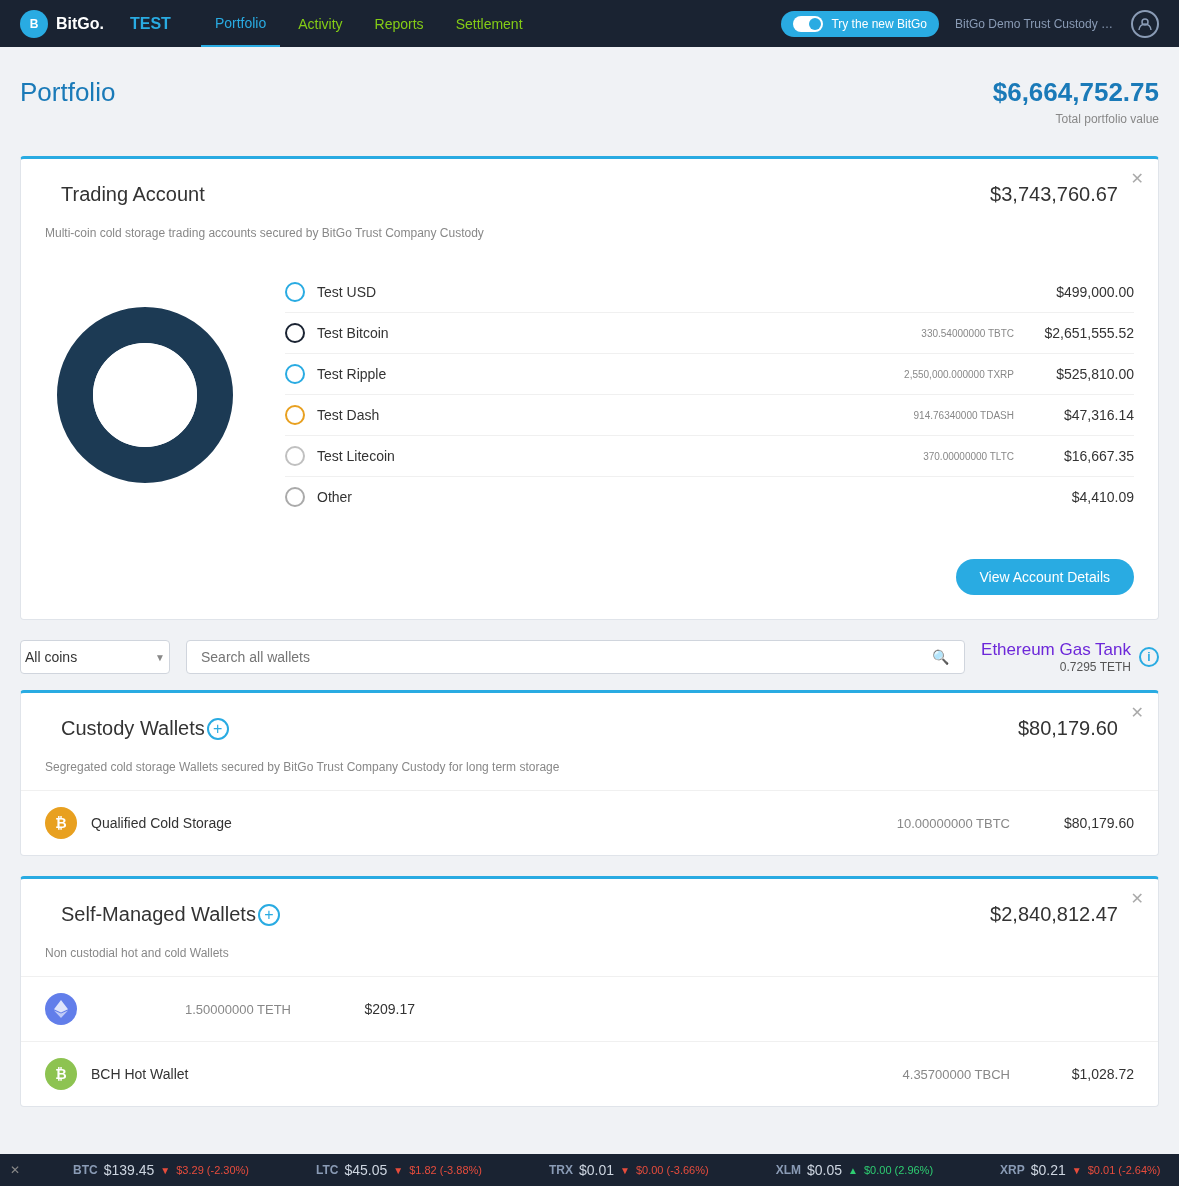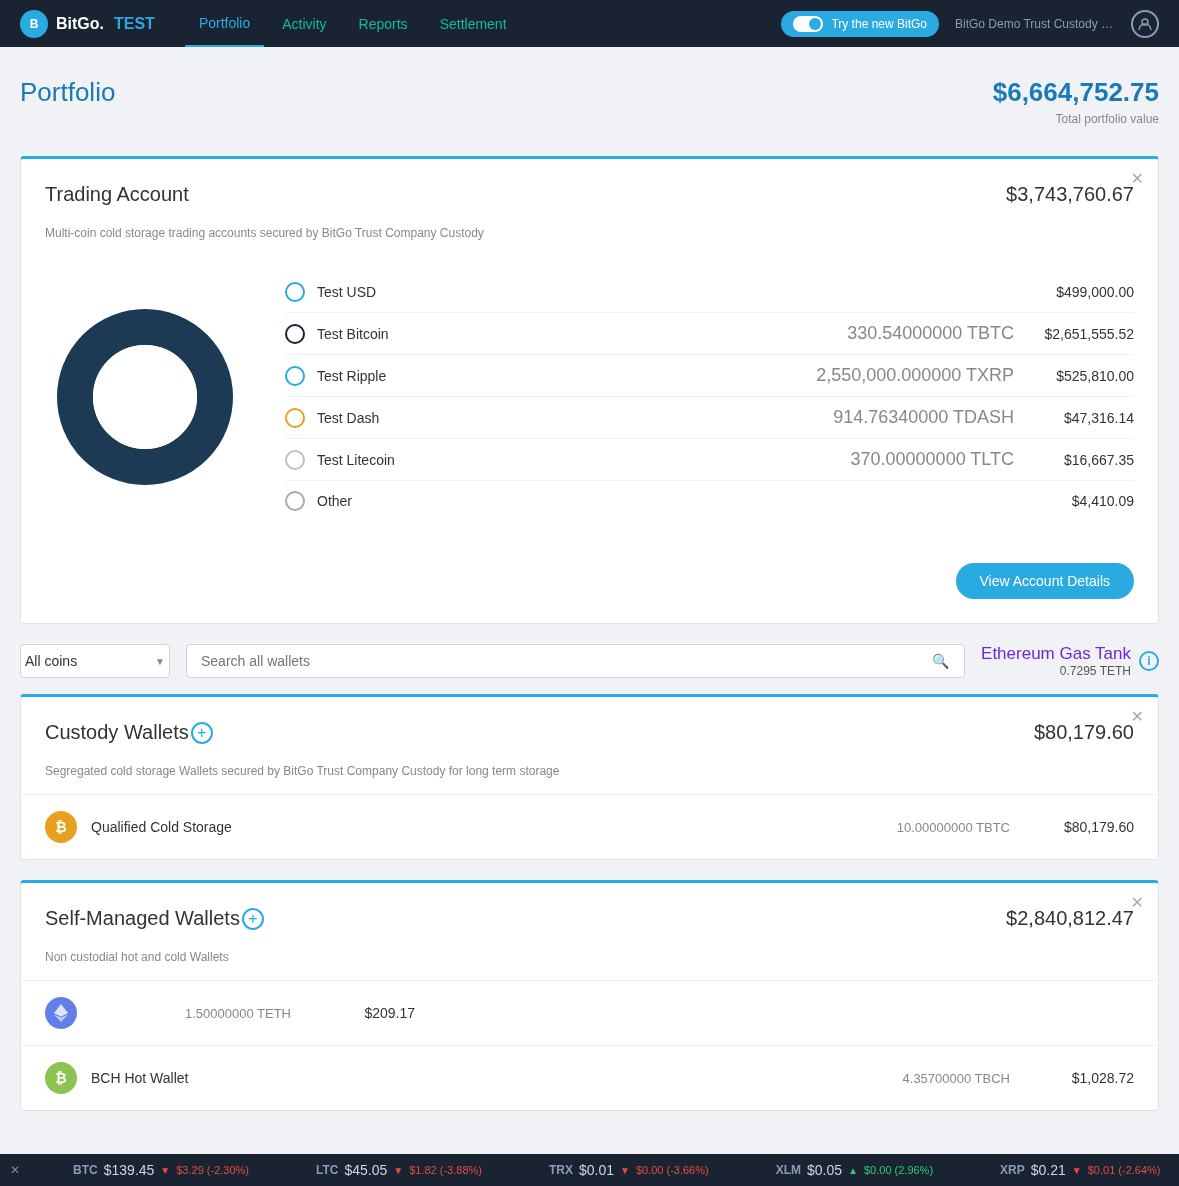--- a/index.html
+++ b/index.html
@@ -21,24 +21,24 @@
       margin-right: 30px;
     }
     .logo-icon {
       width: 28px; height: 28px;
       background: #29abe2;
       border-radius: 50%;
       display: flex; align-items: center; justify-content: center;
       color: white; font-weight: bold; font-size: 12px;
     }
     .logo-bitgo { color: white; font-size: 16px; font-weight: 600; }
-    .logo-test { color: #29abe2; font-size: 16px; font-weight: 600; margin-left: 2px; }
+    .logo-test { color: #29abe2; font-size: 16px; font-weight: 600; margin-left: 18px; }
     .nav-links { display: flex; gap: 4px; flex: 1; }
     .nav-link {
-      color: #14b8a6;
+      color: #84cc16;
       text-decoration: none;
       padding: 0 14px;
       height: 47px;
       display: flex; align-items: center;
       font-size: 14px;
       cursor: pointer;
     }
     .nav-link.active { color: #29abe2; border-bottom: 2px solid #29abe2; }
     .nav-right {
       display: flex; align-items: center; gap: 16px;
@@ -119,21 +119,21 @@
       position: absolute;
       top: 10px; right: 14px;
       color: #aaa; cursor: pointer;
       font-size: 16px;
       background: none; border: none;
     }
     .card-header {
       display: flex;
       justify-content: space-between;
       align-items: flex-start;
-      padding: 24px 24px 8px;
+      padding: 24px 40px 8px;
     }
     .card-title { font-size: 20px; font-weight: 400; color: #333; }
     .card-value { font-size: 20px; font-weight: 500; color: #333; }
     .card-subtitle { color: #888; font-size: 12px; padding: 0 24px 16px; margin-top: 12px; }
 
     
     .trading-body {
       display: flex;
       padding: 16px 24px 30px;
       gap: 40px;
@@ -155,21 +155,21 @@
     .legend-row:last-child { border-bottom: none; }
     .legend-dot {
       width: 20px; height: 20px;
       border-radius: 50%;
       border: 2px solid;
       margin-right: 12px;
       flex-shrink: 0;
       background: transparent;
     }
     .legend-name { flex: 1; color: #333; font-size: 14px; }
-    .legend-amount { color: #888; font-size: 18px; margin-right: 20px; min-width: 180px; text-align: right; }
+    .legend-amount { color: #888; font-size: 10px; margin-right: 20px; min-width: 180px; text-align: right; }
     .legend-value { color: #333; font-size: 14px; font-weight: 500; min-width: 100px; text-align: right; }
 
     .view-details-btn {
       display: flex;
       justify-content: flex-end;
       padding: 12px 24px 24px;
     }
     .btn-primary {
       background: #29abe2;
       color: white;

